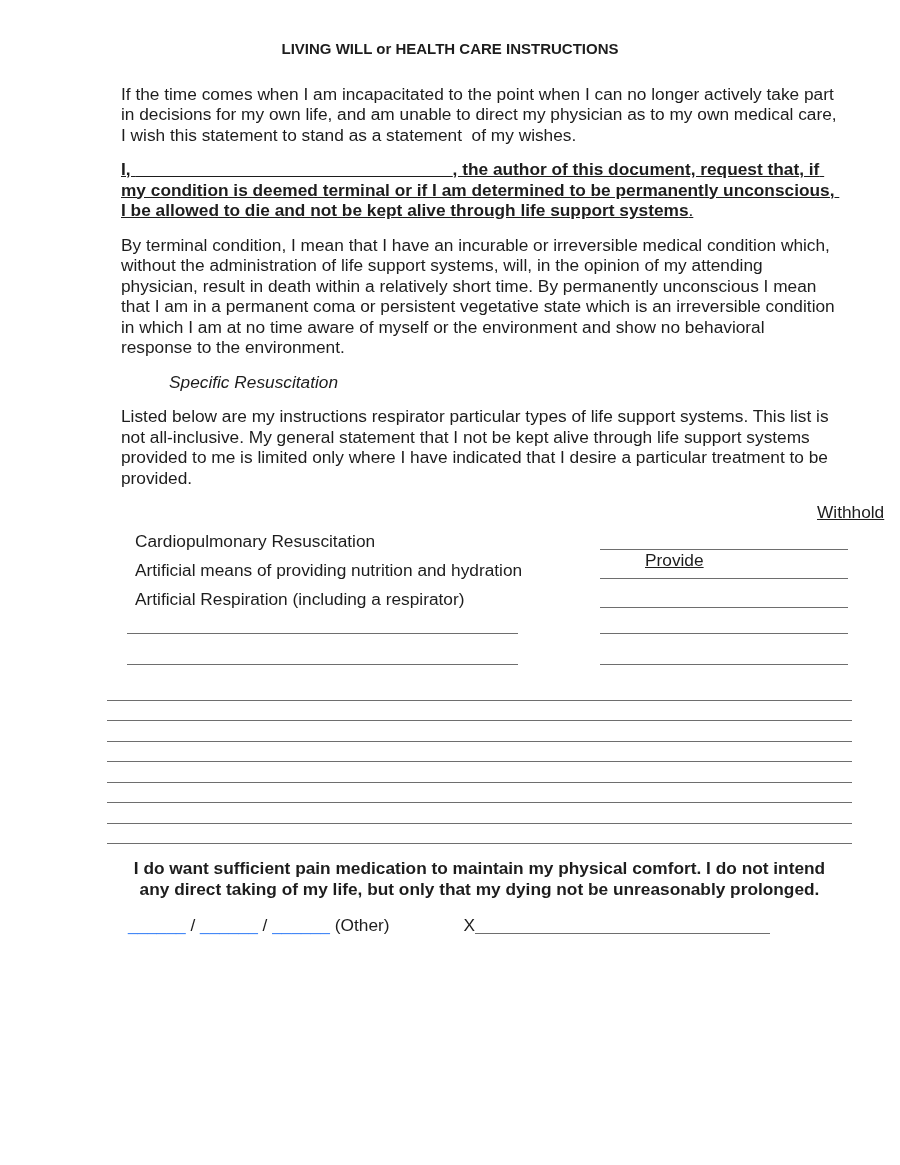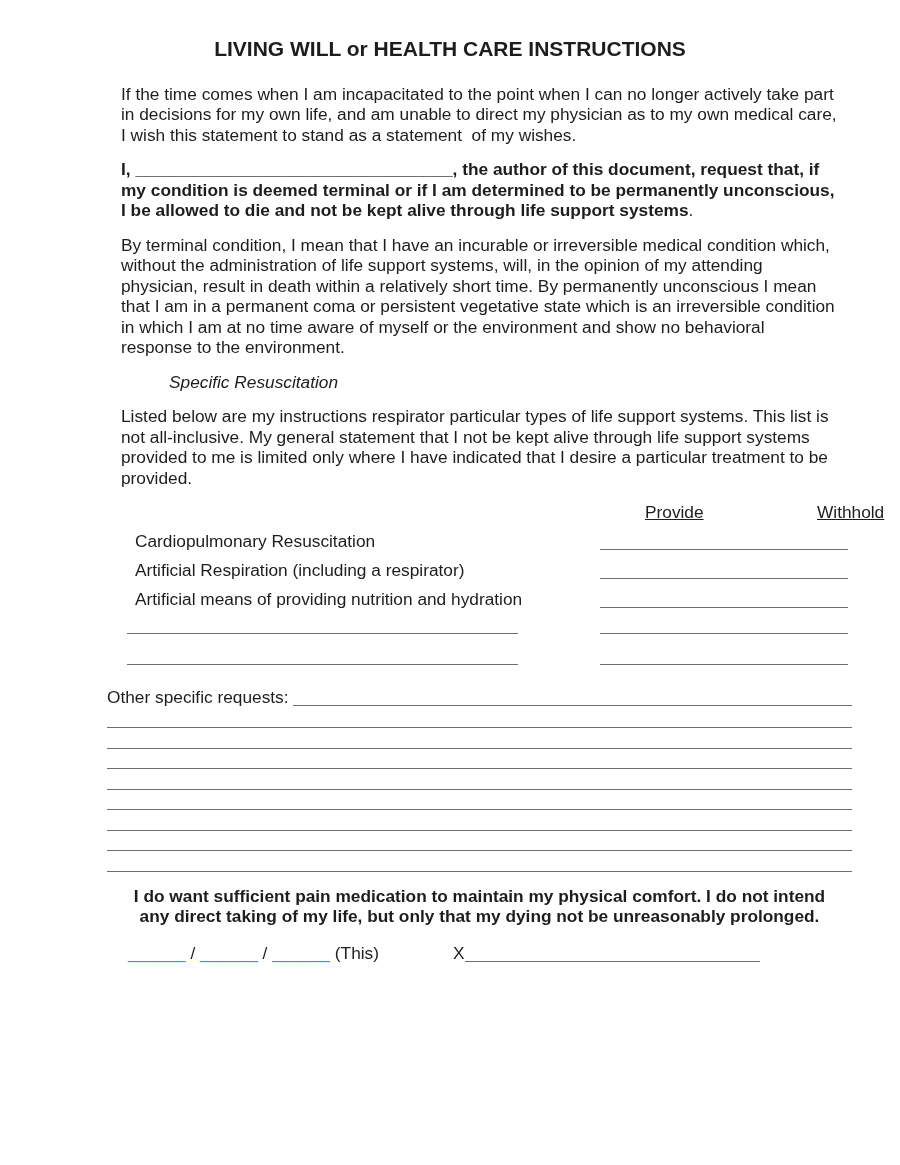--- a/index.html
+++ b/index.html
@@ -11,35 +11,35 @@
     color:#1d1d1d;
     font-family:"Liberation Sans", sans-serif;
     font-size:17.3px;
     line-height:20.5px;
     overflow:hidden;
   }
   .title {
     margin:0 0 24px 0;
     padding-top:39px;
     text-align:center;
-    font-size:21px;
+    font-size:15px;
     font-weight:bold;
   }
   .content { padding:0 48px 0 107px; }
   .content p { margin:14px; white-space:pre-wrap; }
   .intro   { margin-bottom:19px; }
-  .decl    { font-weight:bold; margin-bottom:20px; }
+  .decl    { font-weight:bold; margin-bottom:20px;text-decoration:underline; }
   .decl .period { font-weight:normal; }
   .defs    { margin-bottom:19px; }
   .si-head { font-style:italic; padding-left:48px; }
   .si-para { margin-bottom:25px; }
 
   .thead { position:relative; height:29px; }
   .th { position:absolute; top:0; text-decoration:underline; }
-  .th-provide  { left:538px; }
+  .th-provide  { left:538px;margin-top:48px; }
   .th-withhold { left:662px;margin-left:48px; }
   .trow { position:relative; height:29px; }
   .trow.blankrow { height:31px; }
   .t-label { position:absolute; left:28px; top:0; white-space:nowrap; }
   .ans-line {
     position:absolute; left:493px; top:0;
     width:248px; height:18px;
     border-bottom:1.5px solid #6e6e6e;
   }
   .trow.blankrow .ans-line { height:15px; }
@@ -90,52 +90,48 @@
       <div class="thead">
         <span class="th th-provide">Provide</span>
         <span class="th th-withhold">Withhold</span>
       </div>
 
       <div class="trow">
         <span class="t-label">Cardiopulmonary Resuscitation</span>
         <span class="ans-line"></span>
       </div>
       <div class="trow">
-        <span class="t-label">Artificial Respiration (including a respirator)</span>
+        <span class="t-label">Artificial means of providing nutrition and hydration</span>
         <span class="ans-line"></span>
       </div>
       <div class="trow">
-        <span class="t-label">Artificial means of providing nutrition and hydration</span>
+        <span class="t-label">Artificial Respiration (including a respirator)</span>
         <span class="ans-line"></span>
       </div>
       <div class="trow blankrow">
         <span class="name-line"></span>
         <span class="ans-line"></span>
       </div>
       <div class="trow blankrow">
         <span class="name-line"></span>
         <span class="ans-line"></span>
       </div>
     </div>
 
-    <div class="other-row">
-      <span class="other-label">Other specific requests:</span>
-      <span class="other-fill"></span>
-    </div>
 
     <div>
       <div class="ruled"></div>
       <div class="ruled"></div>
       <div class="ruled"></div>
       <div class="ruled"></div>
       <div class="ruled"></div>
       <div class="ruled"></div>
       <div class="ruled"></div>
       <div class="ruled"></div>
     </div>
 
     <p class="pain">I do want sufficient pain medication to maintain my physical comfort. I do not intend any direct taking of my life, but only that my dying not be unreasonably prolonged.</p>
 
 
-    <div class="sigrow"><span class="blanktxt">______</span><span> / </span><span class="blanktxt">______</span><span> / </span><span class="blanktxt">______</span><span class="date-label">(This)</span><span class="sig-x">X</span><span class="sig-line"></span></div>
+    <div class="sigrow"><span class="blanktxt">______</span><span> / </span><span class="blanktxt">______</span><span> / </span><span class="blanktxt">______</span><span class="date-label">(Other)</span><span class="sig-x">X</span><span class="sig-line"></span></div>
 
   </div>
 </div>
 
 </body></html>

